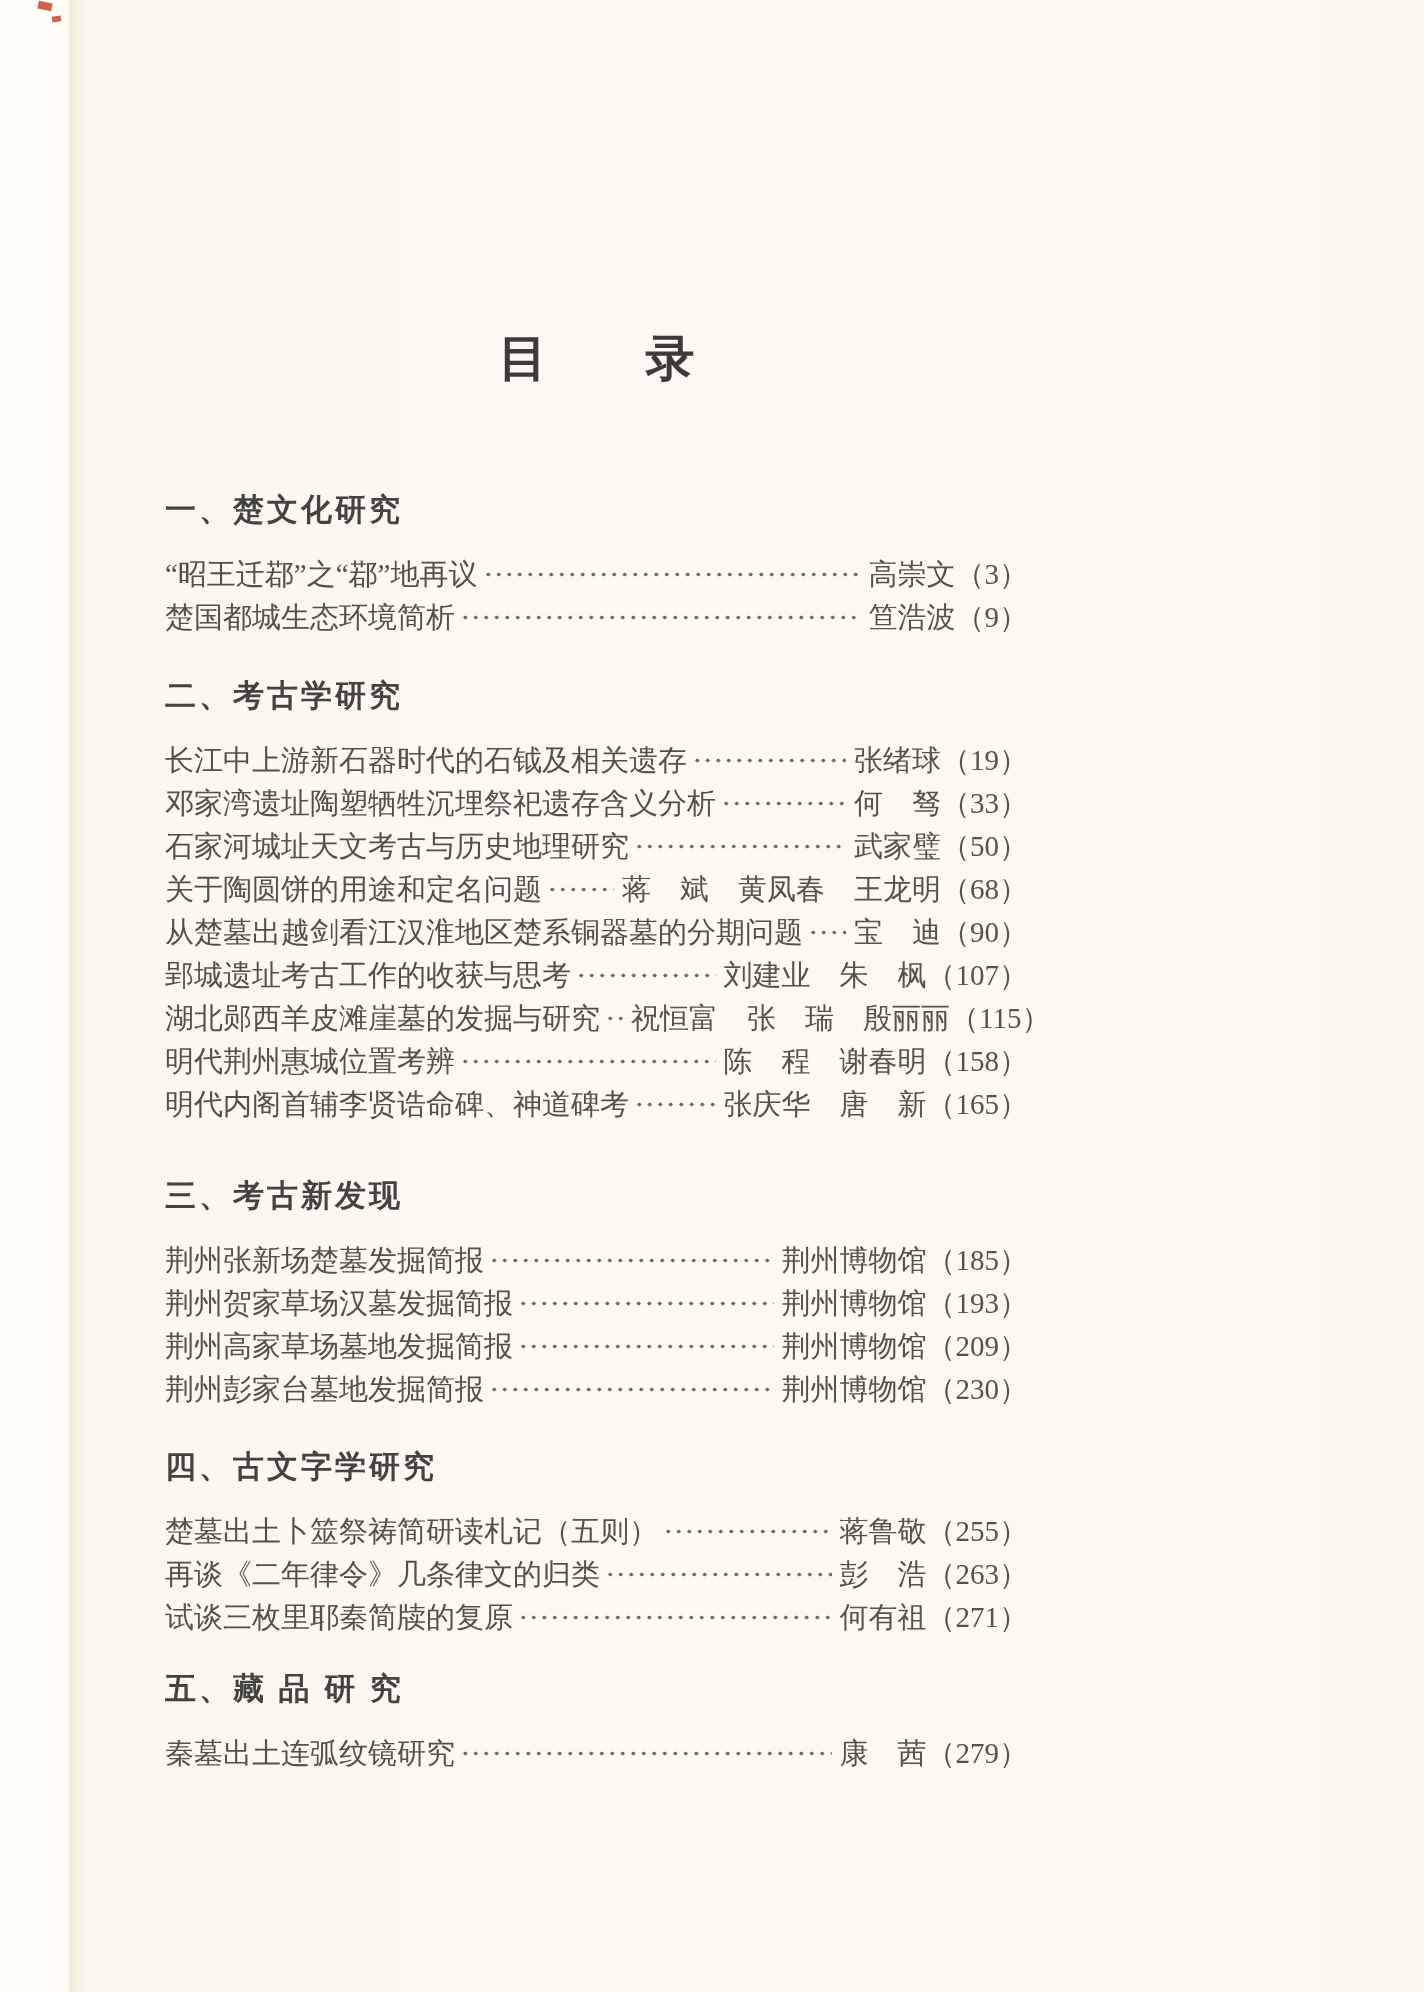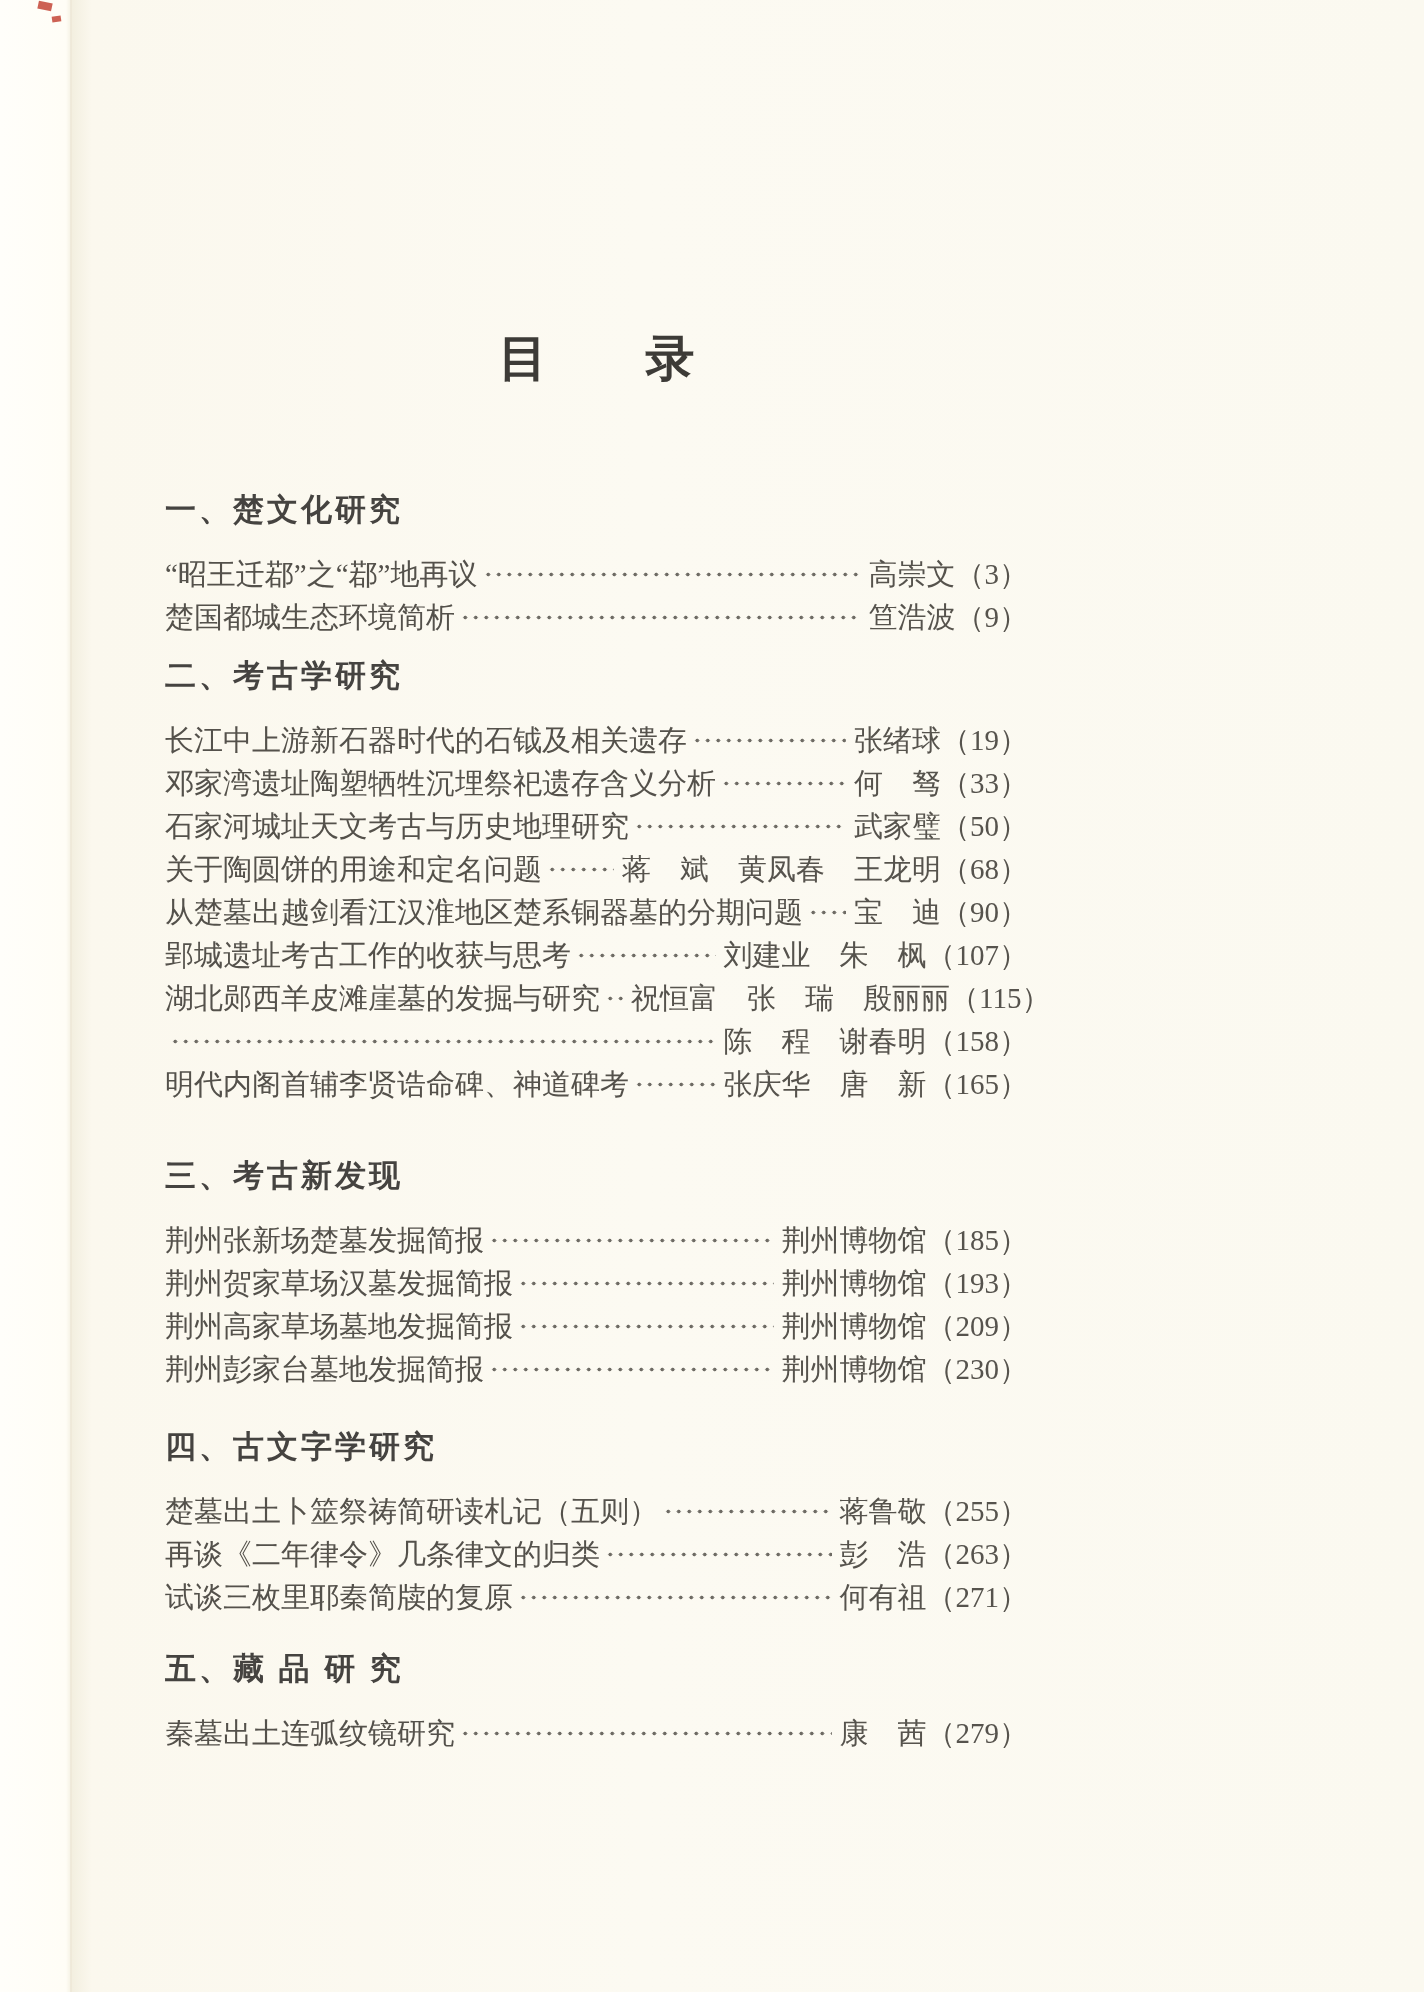--- a/index.html
+++ b/index.html
@@ -29,21 +29,21 @@
     color: #3d3b37; text-align: center; white-space: pre;
   }
   .section { display: block; }
   .section-heading {
     margin: 0; 
     font-family: "Liberation Sans", "DejaVu Sans", sans-serif;
     font-weight: bold; font-size: 31px; line-height: 36px;
     letter-spacing: 3px; color: #454340; white-space: pre;
   }
   .sec-1 .section-heading { margin-top: 109px; }
-  .sec-2 .section-heading { margin-top: 19px; }
+  .sec-2 .section-heading { margin-top: 39px; }
   .sec-3 .section-heading { margin-top: 52px; }
   .sec-4 .section-heading { margin-top: 38px; }
   .sec-5 .section-heading { margin-top: 32px; }
   .rows { margin-top: 25px; }
   .row {
     display: flex; align-items: center;
     height: 43px; line-height: 43px;
     font-size: 29px; color: #54514b; white-space: nowrap;
   }
   .etitle { flex: 0 0 auto; }
@@ -126,20 +126,21 @@
         <span class="authors">刘建业　朱　枫</span>
         <span class="pno">（107）</span>
       </div>
       <div class="row">
         <span class="etitle">湖北郧西羊皮滩崖墓的发掘与研究</span>
         <span class="leader"></span>
         <span class="authors">祝恒富　张　瑞　殷丽丽</span>
         <span class="pno">（115）</span>
       </div>
       <div class="row">
+        <span class="etitle">明代荆州惠城位置考辨</span>
         <span class="leader"></span>
         <span class="authors">陈　程　谢春明</span>
         <span class="pno">（158）</span>
       </div>
       <div class="row">
         <span class="etitle">明代内阁首辅李贤诰命碑、神道碑考</span>
         <span class="leader"></span>
         <span class="authors">张庆华　唐　新</span>
         <span class="pno">（165）</span>
       </div>

